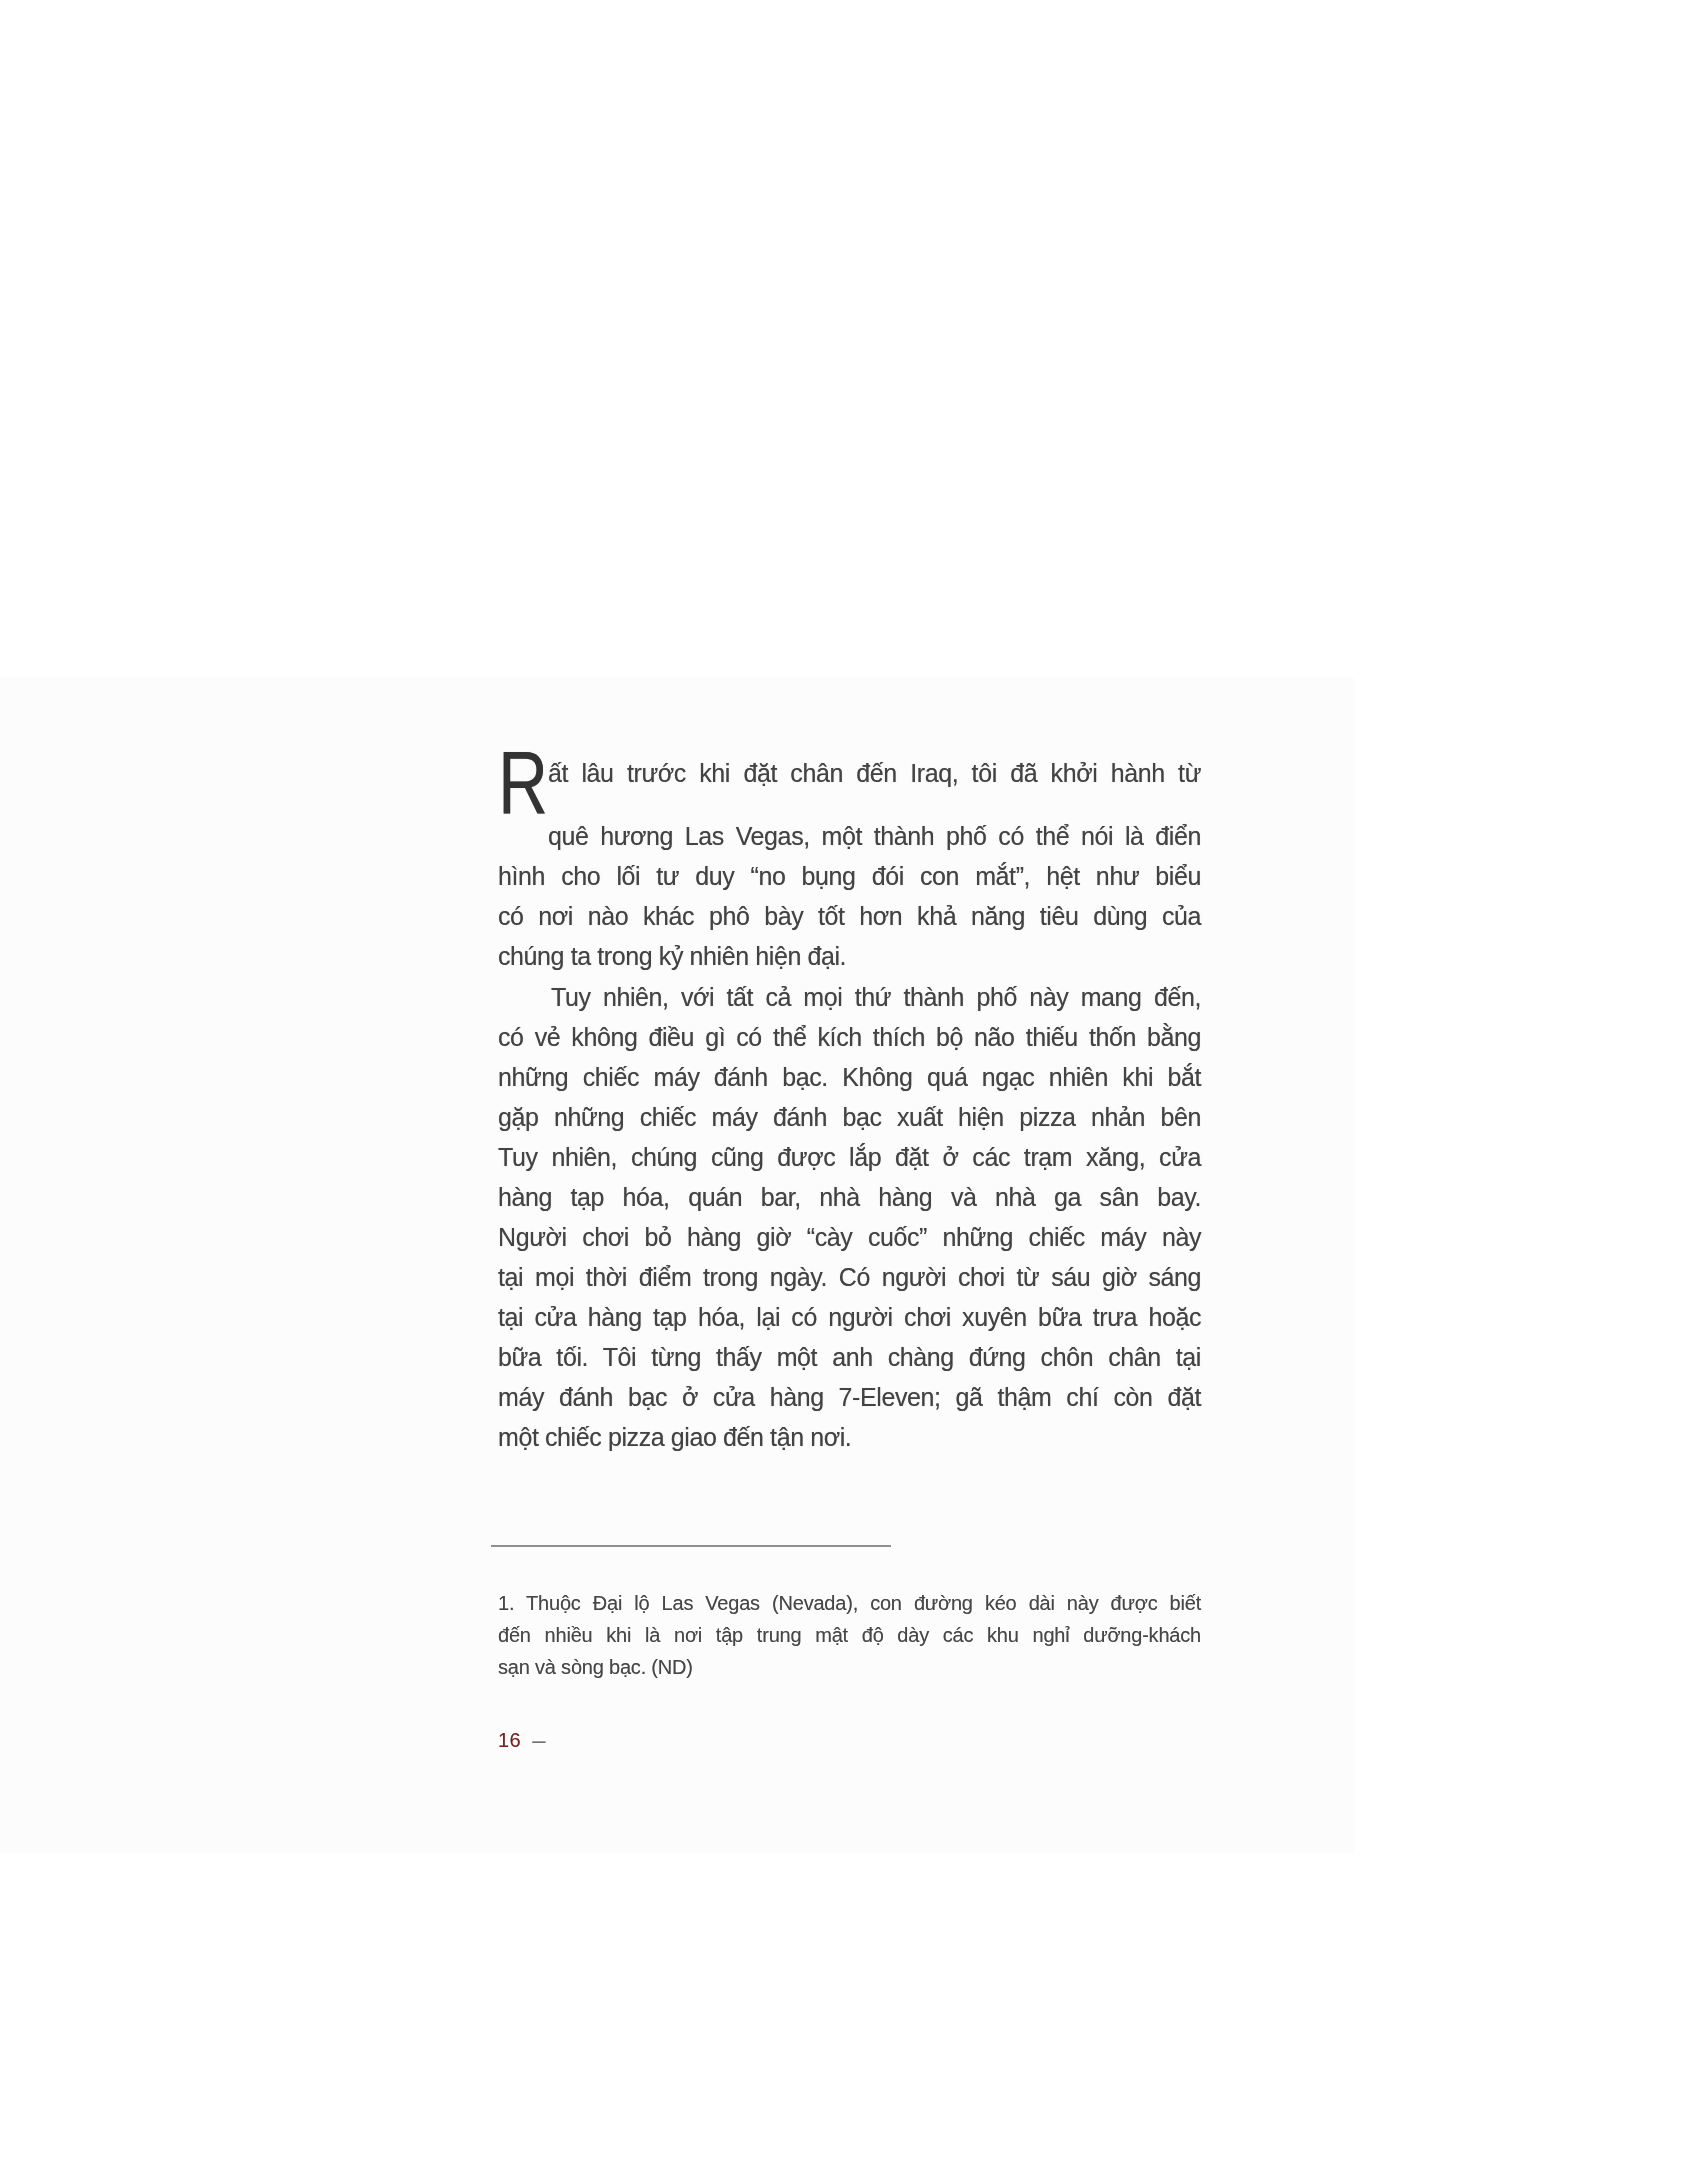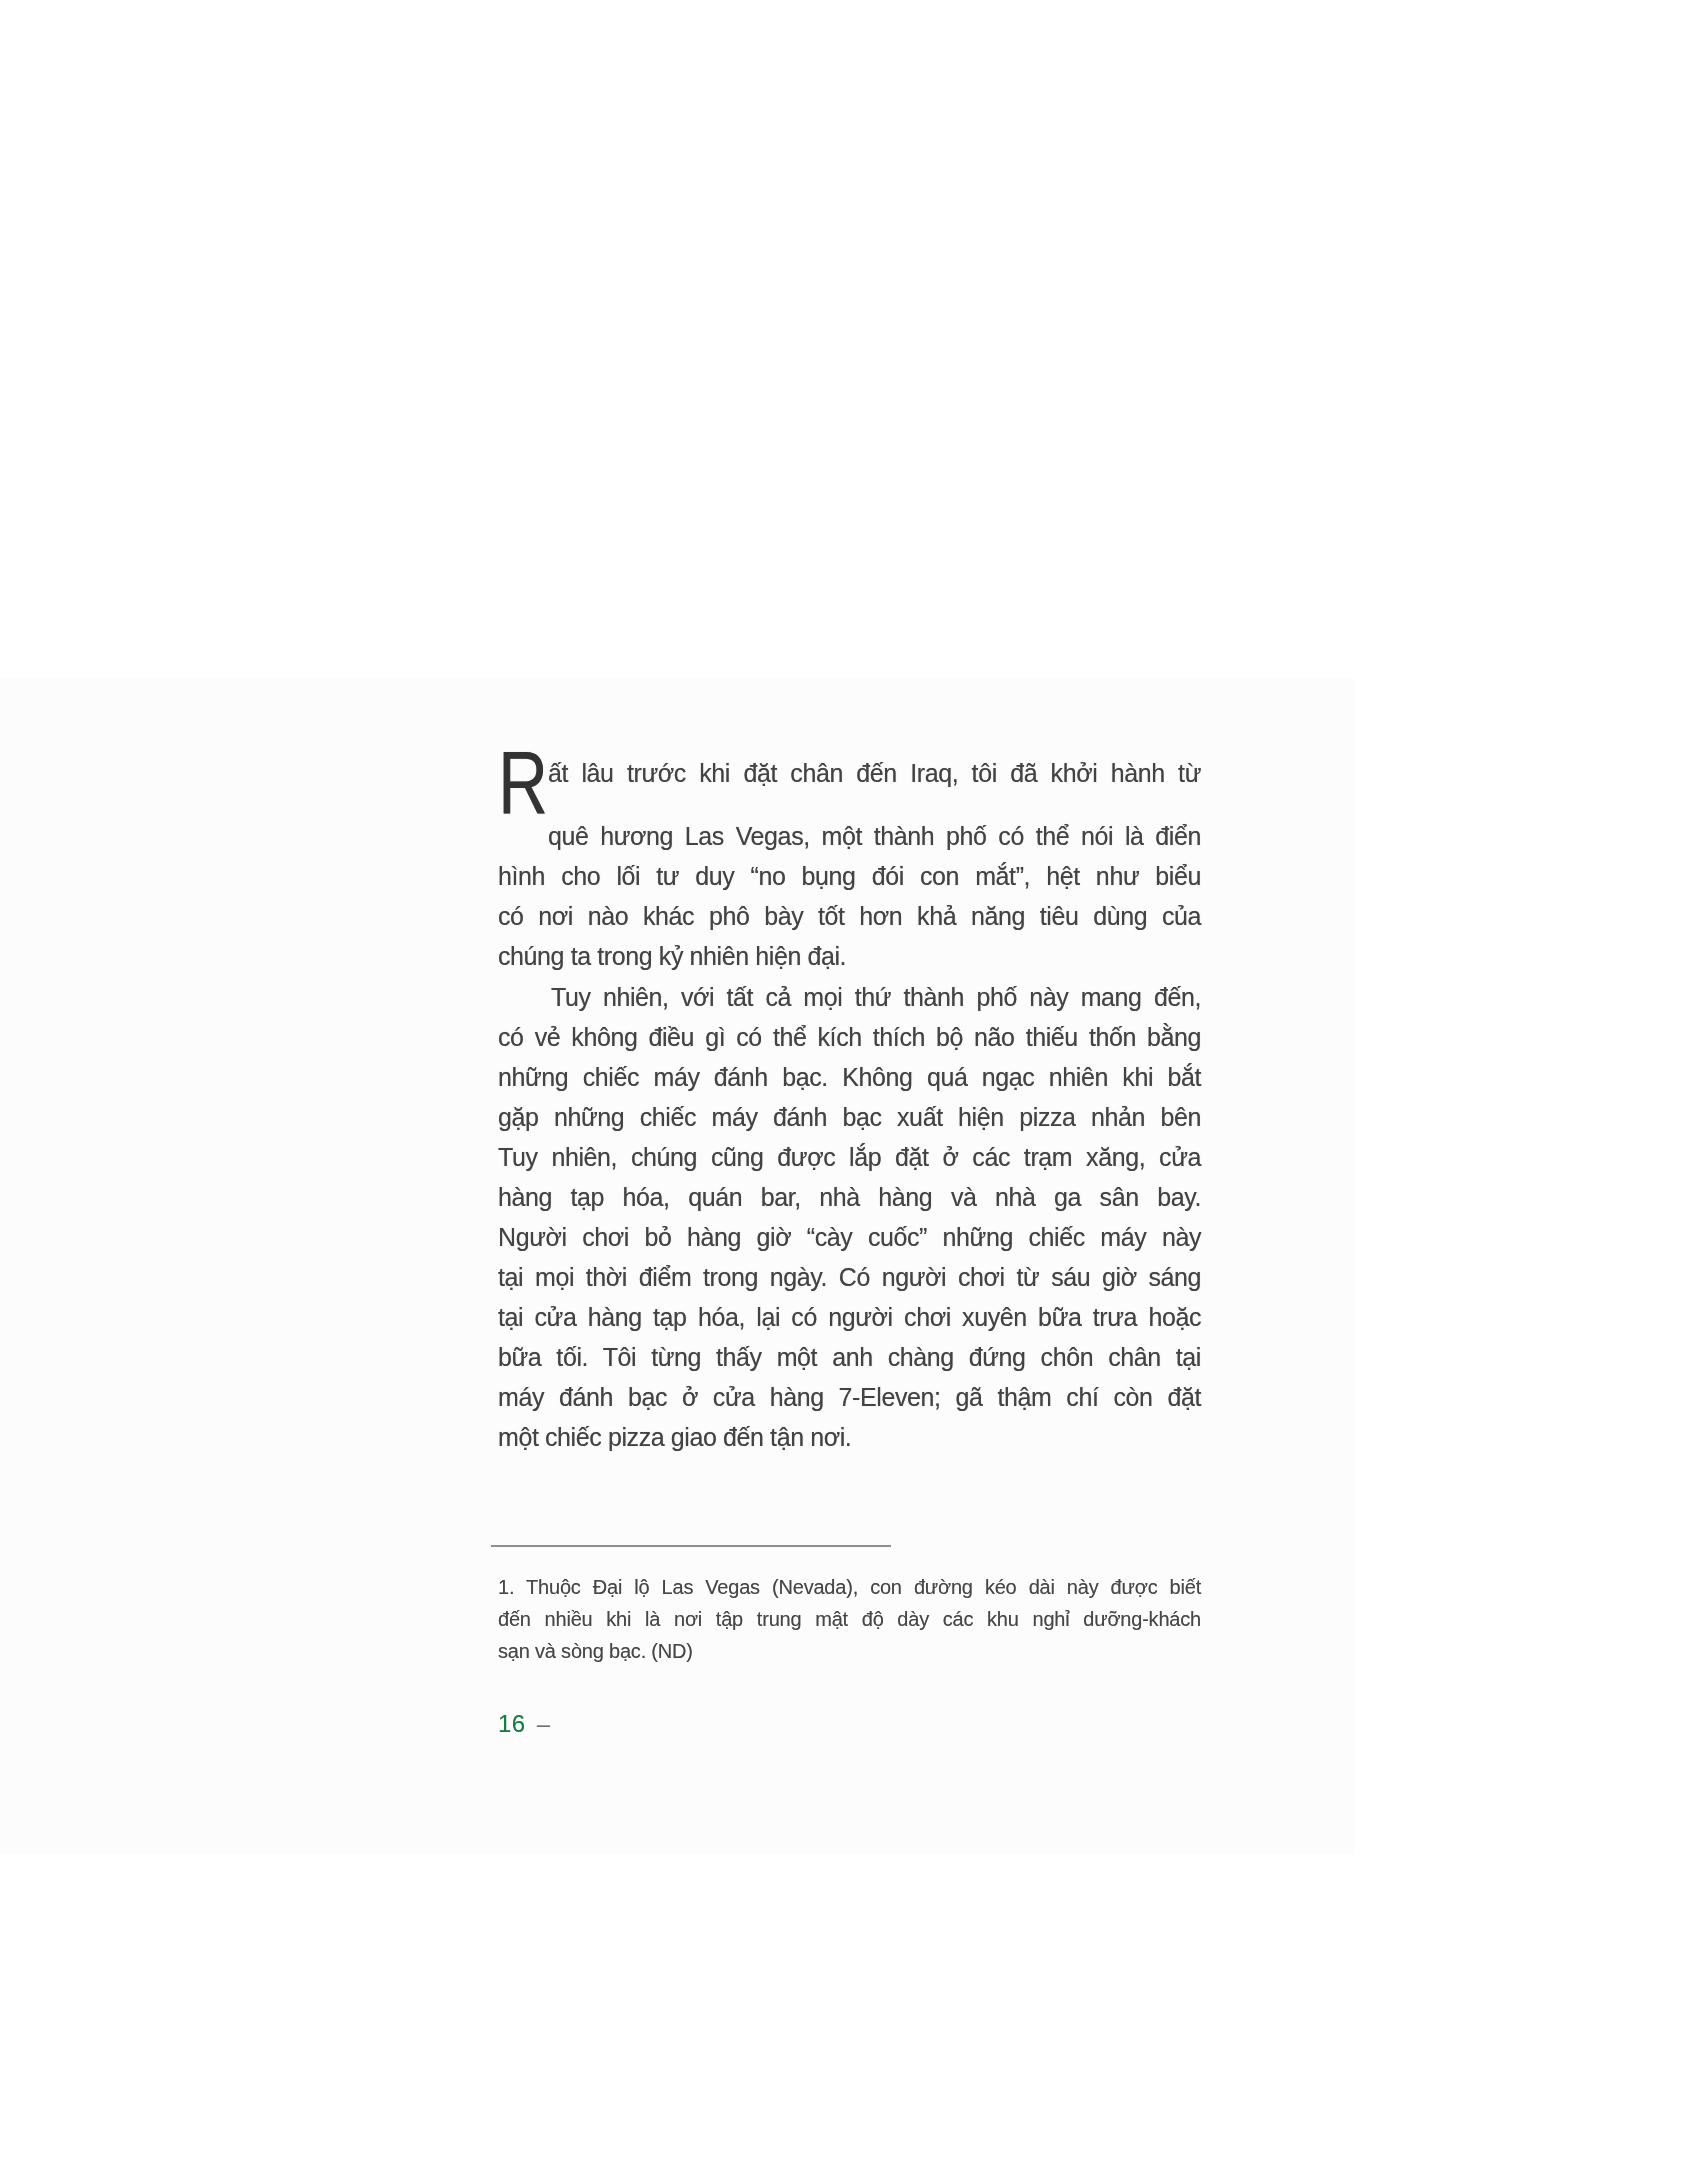--- a/index.html
+++ b/index.html
@@ -69,21 +69,21 @@
     text-shadow: 0 0 0.8px rgba(51,51,51,0.6);
   }
   .para2 { margin-top: 1px; }
   .footnote-divider {
     margin-top: 88px;
     margin-left: -7px;
     width: 400px;
     height: 2px;
     background: #8f8f8f;
   }
-  .footnote { margin-top: 24px; }
+  .footnote { margin-top: 40px; }
   .fline {
     height: 32px;
     line-height: 32px;
     font-size: 20px;
     letter-spacing: -0.2px;
     color: #474747;
     text-shadow: 0 0 0.6px rgba(70,70,70,0.5);
   }
   .fline.j {
     text-align: justify;
@@ -91,22 +91,22 @@
   }
   .page-number-row {
     margin-top: 42px;
     height: 30px;
     line-height: 30px;
     display: flex;
     align-items: center;
     gap: 11px;
   }
   .page-number {
-    font-size: 24px;
-    color: #15803d;
+    font-size: 20px;
+    color: #7f1d1d;
     letter-spacing: 0.5px;
     text-shadow: 0 0 0.6px rgba(87,87,87,0.5);
   }
   .page-number-dash {
     font-size: 24px;
     color: #6f6f6f;
   }
 </style>
 </head>
 <body>

